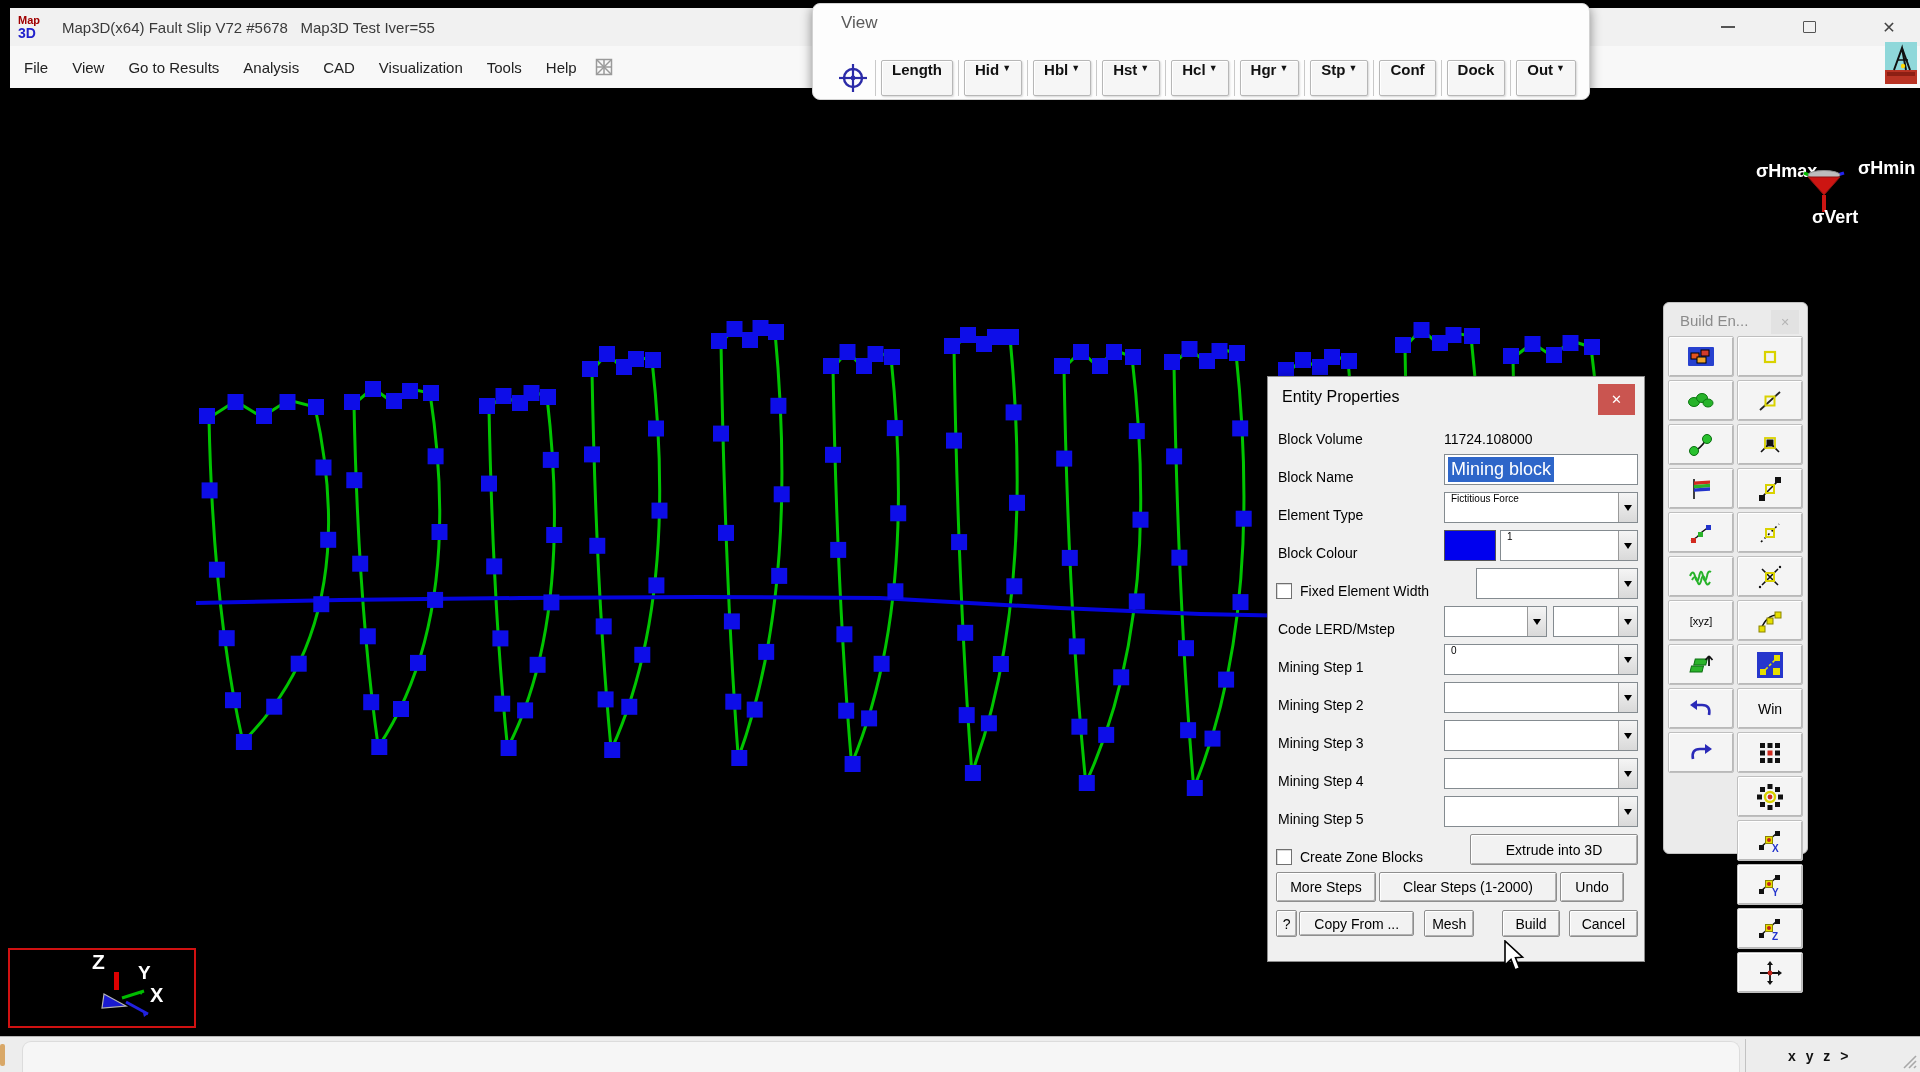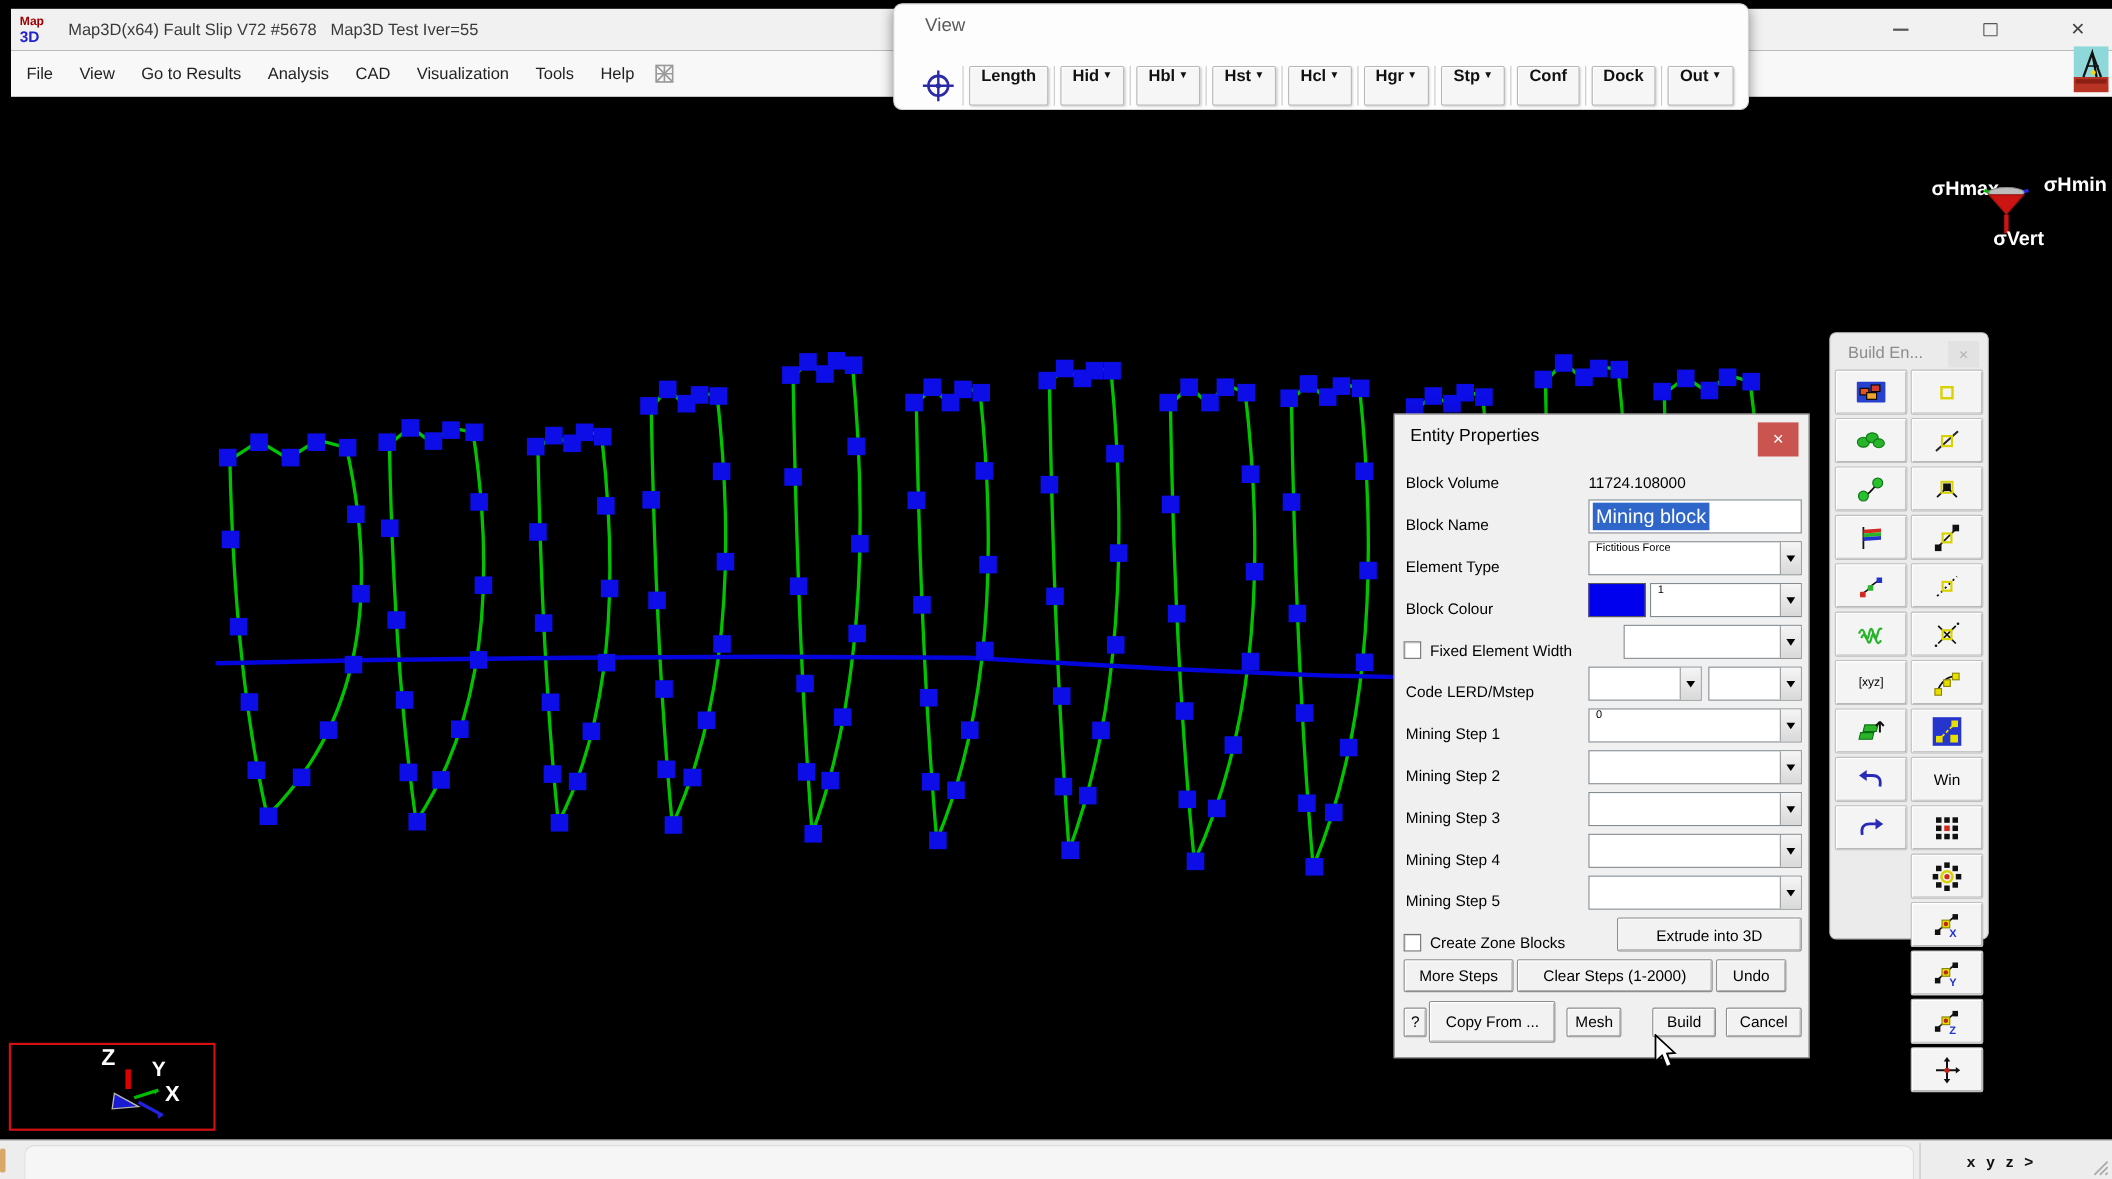--- a/index.html
+++ b/index.html
@@ -66,21 +66,21 @@
   .dlabel{flex:0 0 168px;font-size:14px;color:#000;padding-left:2px}
   .dvalue{font-size:14px}
   .w196{width:196px}.w162{width:162px;margin-left:auto}.w106{width:106px}.w88{width:88px;margin-left:6px}
   .name-input{width:196px;height:31px;background:#fff;border:1px solid #848b90;display:flex;align-items:center;padding-left:3px}
   .sel{background:#2e66c9;color:#fff;font-size:18px;padding:2px 3px}
   .swatch{width:52px;height:31px;border:1px solid #555;margin-right:4px}
   .cb-label{font-size:14px;margin-left:8px}
   .row-btns{display:flex;align-items:center}
   .extrude{width:168px;height:31px;margin-left:auto}
   .b-more{width:100px;height:30px}.b-clear{width:178px;height:30px;margin-left:3px}.b-undo{width:64px;height:30px;margin-left:3px}
-  .b-help{width:22px;height:27px}.b-copy{width:120px;height:38px;margin-left:2px}.b-mesh{width:52px;height:27px;margin-left:10px}.b-build{width:60px;height:27px;margin-left:28px}.b-cancel{width:72px;height:27px;margin-left:9px}
+  .b-help{width:22px;height:27px}.b-copy{width:120px;height:25px;margin-left:2px}.b-mesh{width:52px;height:27px;margin-left:10px}.b-build{width:60px;height:27px;margin-left:28px}.b-cancel{width:72px;height:27px;margin-left:9px}
 
   
   .build-toolbar{position:absolute;left:1663px;top:302px;width:145px;height:552px;background:#ebebeb;border:1px solid #c2c2c2;border-radius:6px;box-shadow:0 4px 12px rgba(0,0,0,.5);z-index:5}
   .bt-title{padding:9px 0 5px 16px;font-size:15px;color:#8b8b8b}
   .bt-close{position:absolute;top:7px;right:8px;width:28px;height:24px;background:#e2e2e2;color:#b5b5b5;border:0;font-size:11px;display:flex;align-items:center;justify-content:center}
   .bt-grid{display:grid;grid-template-columns:1fr 1fr;gap:3px;margin:2px 4px}
   .bt-btn{height:41px;background:#f4f4f4;border:1px solid #bfbfbf;box-shadow:inset 1px 1px 0 #fff,inset -1px -1px 0 #b9b9b9;border-radius:2px;display:flex;align-items:center;justify-content:center;font-size:14px;color:#000;font-family:"Liberation Sans",sans-serif}
   .bt-btn.col2{grid-column:2}
   .bt-btn .small{font-size:11px}
 

